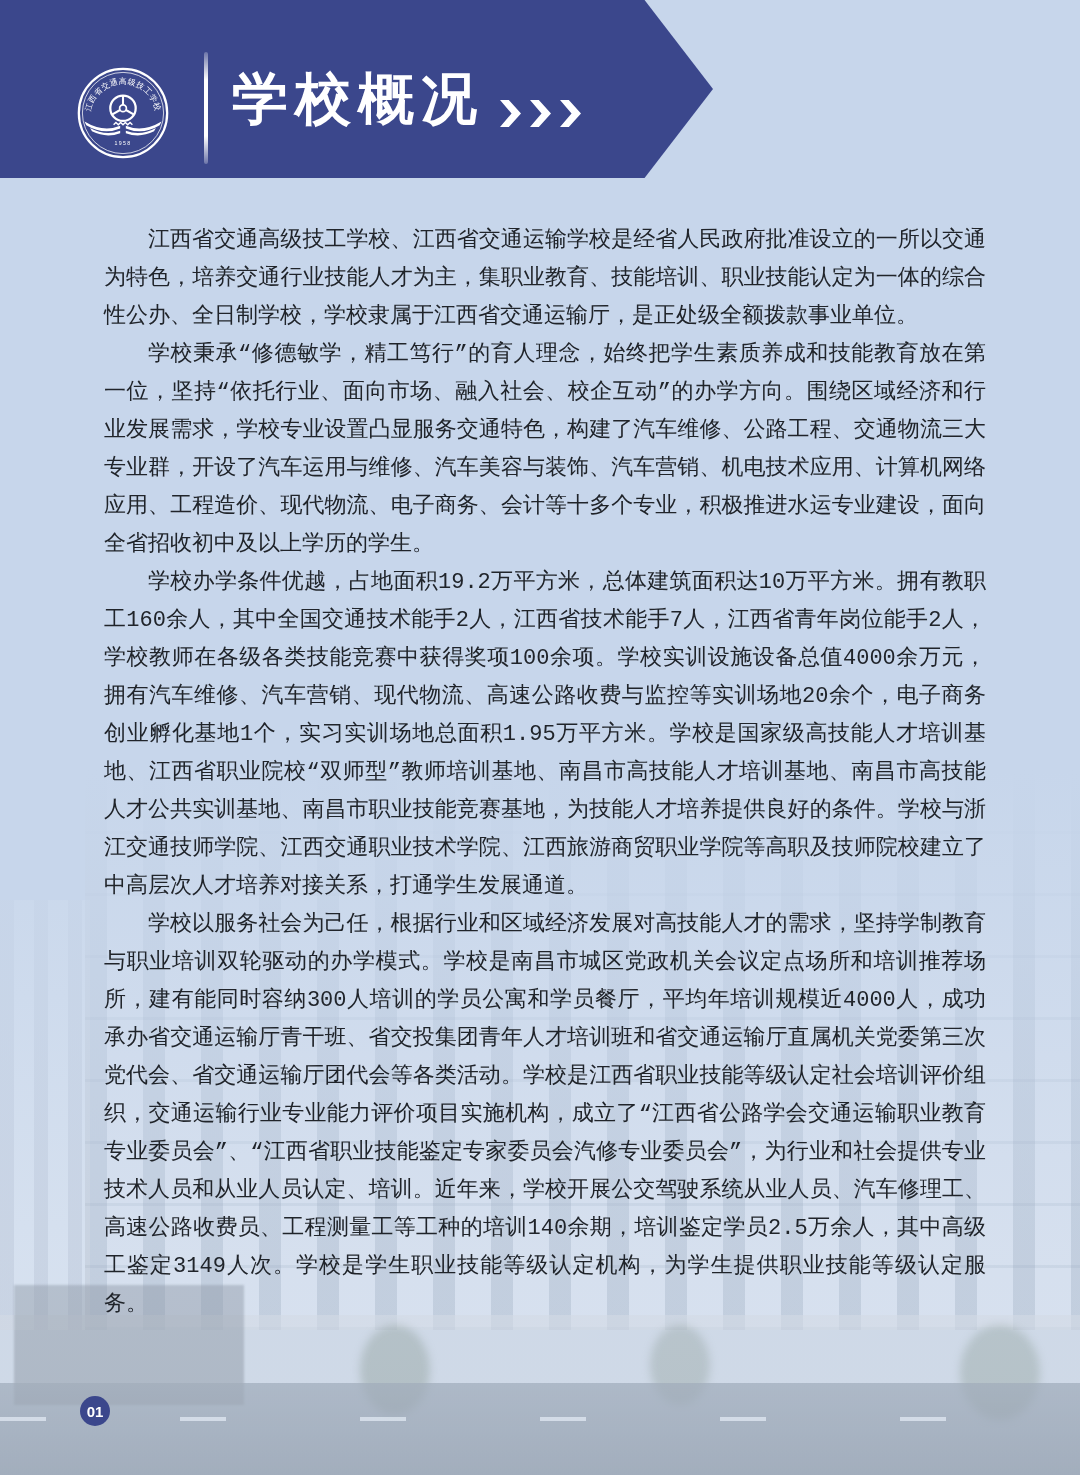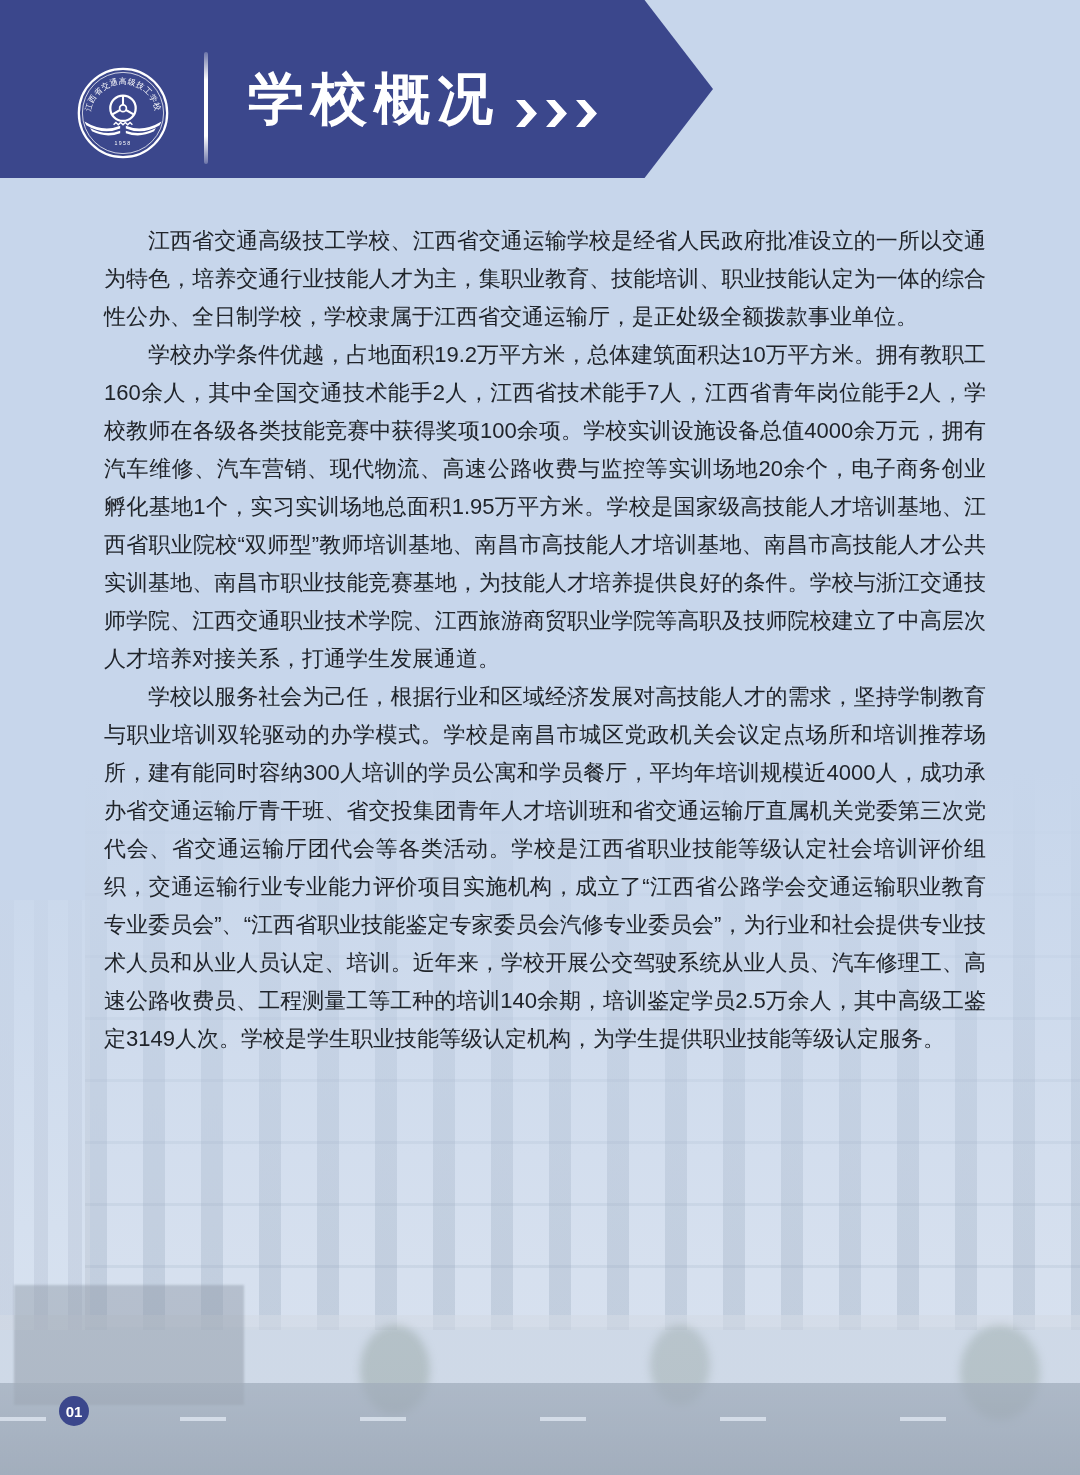--- a/index.html
+++ b/index.html
@@ -75,21 +75,21 @@
     position:absolute; left:76px; top:66px;
     width:94px; height:94px;
   }
   .divider {
     position:absolute; left:204px; top:52px;
     width:4px; height:112px; border-radius:2px;
     background:linear-gradient(to bottom, rgba(255,255,255,.25), #ffffff 25%, #ffffff 75%, rgba(255,255,255,.25));
   }
   .title-row {
     position:absolute; left:232px; top:68px;
-    display:flex; align-items:flex-start;margin-left:16px;
+    display:flex; align-items:flex-start;
   }
   .page-title {
     font-family:"DejaVu Serif","Liberation Serif",serif;
     font-size:56px; font-weight:600; color:#ffffff;
     letter-spacing:7px; line-height:1.1;
     white-space:nowrap;
   }
   .chevrons { display:flex; margin-left:16px; margin-top:32px; }
   .chev {
     width:21px; height:27px; margin-right:9px;
@@ -97,26 +97,27 @@
     clip-path:polygon(0 0, 42% 0, 100% 50%, 42% 100%, 0 100%, 55% 50%);
   }
 
   
   .content {
     position:absolute; left:104px; top:222px; width:882px;
     z-index:2;
     font-size:22px; line-height:38px;
     color:#20242a;
     text-align:justify;
+    font-family:Liberation Mono, monospace;
   }
   .content p { text-indent:2em; }
 
   
   .page-badge {
-    position:absolute; left:59px; top:1396px;
+    position:absolute; left:80px; top:1396px;
     width:30px; height:30px; border-radius:50%;
     background:#3b478c;
     display:flex; align-items:center; justify-content:center;
     color:#ffffff; font-size:15px; font-weight:bold;
     z-index:2;
   }
 </style>
 </head>
 <body>
 
@@ -170,20 +171,21 @@
       <span class="chevrons">
         <span class="chev"></span>
         <span class="chev"></span>
         <span class="chev"></span>
       </span>
     </div>
   </div>
 
   <div class="content">
     <p>江西省交通高级技工学校、江西省交通运输学校是经省人民政府批准设立的一所以交通为特色，培养交通行业技能人才为主，集职业教育、技能培训、职业技能认定为一体的综合性公办、全日制学校，学校隶属于江西省交通运输厅，是正处级全额拨款事业单位。</p>
+    <p>学校秉承“修德敏学，精工笃行”的育人理念，始终把学生素质养成和技能教育放在第一位，坚持“依托行业、面向市场、融入社会、校企互动”的办学方向。围绕区域经济和行业发展需求，学校专业设置凸显服务交通特色，构建了汽车维修、公路工程、交通物流三大专业群，开设了汽车运用与维修、汽车美容与装饰、汽车营销、机电技术应用、计算机网络应用、工程造价、现代物流、电子商务、会计等十多个专业，积极推进水运专业建设，面向全省招收初中及以上学历的学生。</p>
     <p>学校办学条件优越，占地面积19.2万平方米，总体建筑面积达10万平方米。拥有教职工160余人，其中全国交通技术能手2人，江西省技术能手7人，江西省青年岗位能手2人，学校教师在各级各类技能竞赛中获得奖项100余项。学校实训设施设备总值4000余万元，拥有汽车维修、汽车营销、现代物流、高速公路收费与监控等实训场地20余个，电子商务创业孵化基地1个，实习实训场地总面积1.95万平方米。学校是国家级高技能人才培训基地、江西省职业院校“双师型”教师培训基地、南昌市高技能人才培训基地、南昌市高技能人才公共实训基地、南昌市职业技能竞赛基地，为技能人才培养提供良好的条件。学校与浙江交通技师学院、江西交通职业技术学院、江西旅游商贸职业学院等高职及技师院校建立了中高层次人才培养对接关系，打通学生发展通道。</p>
     <p>学校以服务社会为己任，根据行业和区域经济发展对高技能人才的需求，坚持学制教育与职业培训双轮驱动的办学模式。学校是南昌市城区党政机关会议定点场所和培训推荐场所，建有能同时容纳300人培训的学员公寓和学员餐厅，平均年培训规模近4000人，成功承办省交通运输厅青干班、省交投集团青年人才培训班和省交通运输厅直属机关党委第三次党代会、省交通运输厅团代会等各类活动。学校是江西省职业技能等级认定社会培训评价组织，交通运输行业专业能力评价项目实施机构，成立了“江西省公路学会交通运输职业教育专业委员会”、“江西省职业技能鉴定专家委员会汽修专业委员会”，为行业和社会提供专业技术人员和从业人员认定、培训。近年来，学校开展公交驾驶系统从业人员、汽车修理工、高速公路收费员、工程测量工等工种的培训140余期，培训鉴定学员2.5万余人，其中高级工鉴定3149人次。学校是学生职业技能等级认定机构，为学生提供职业技能等级认定服务。</p>
   </div>
 
   <div class="page-badge">
     <span>01</span>
   </div>
 
 </div>
 

